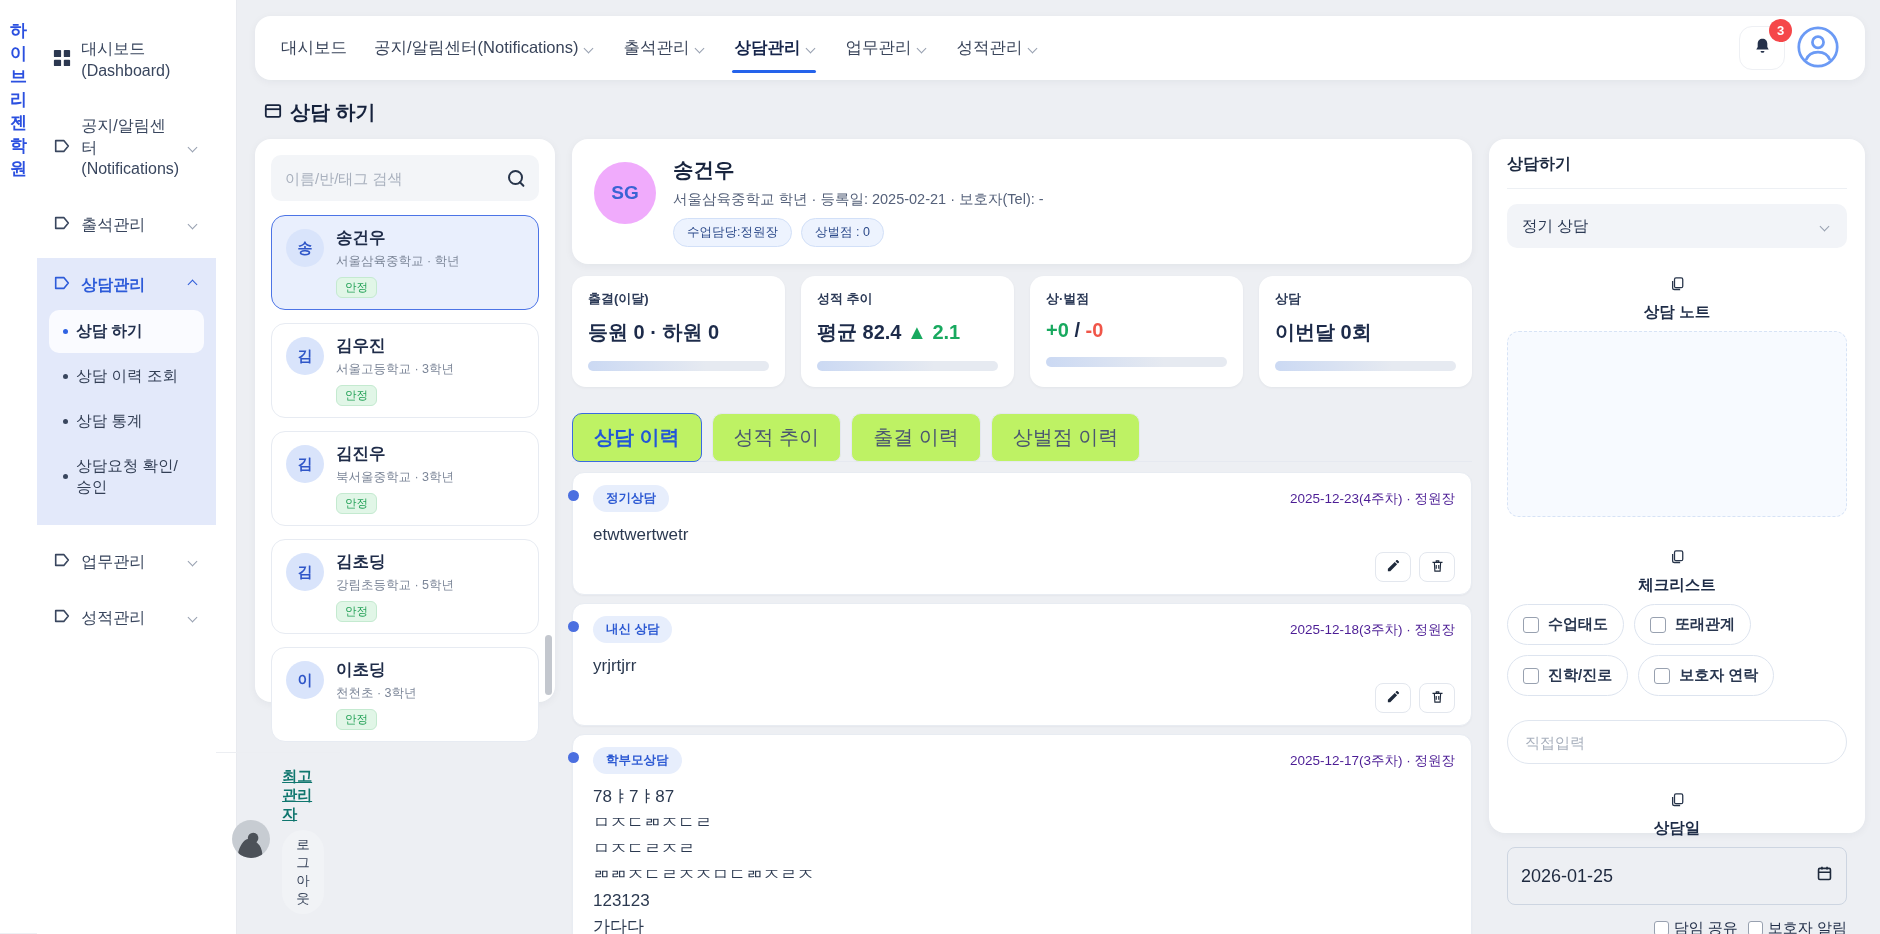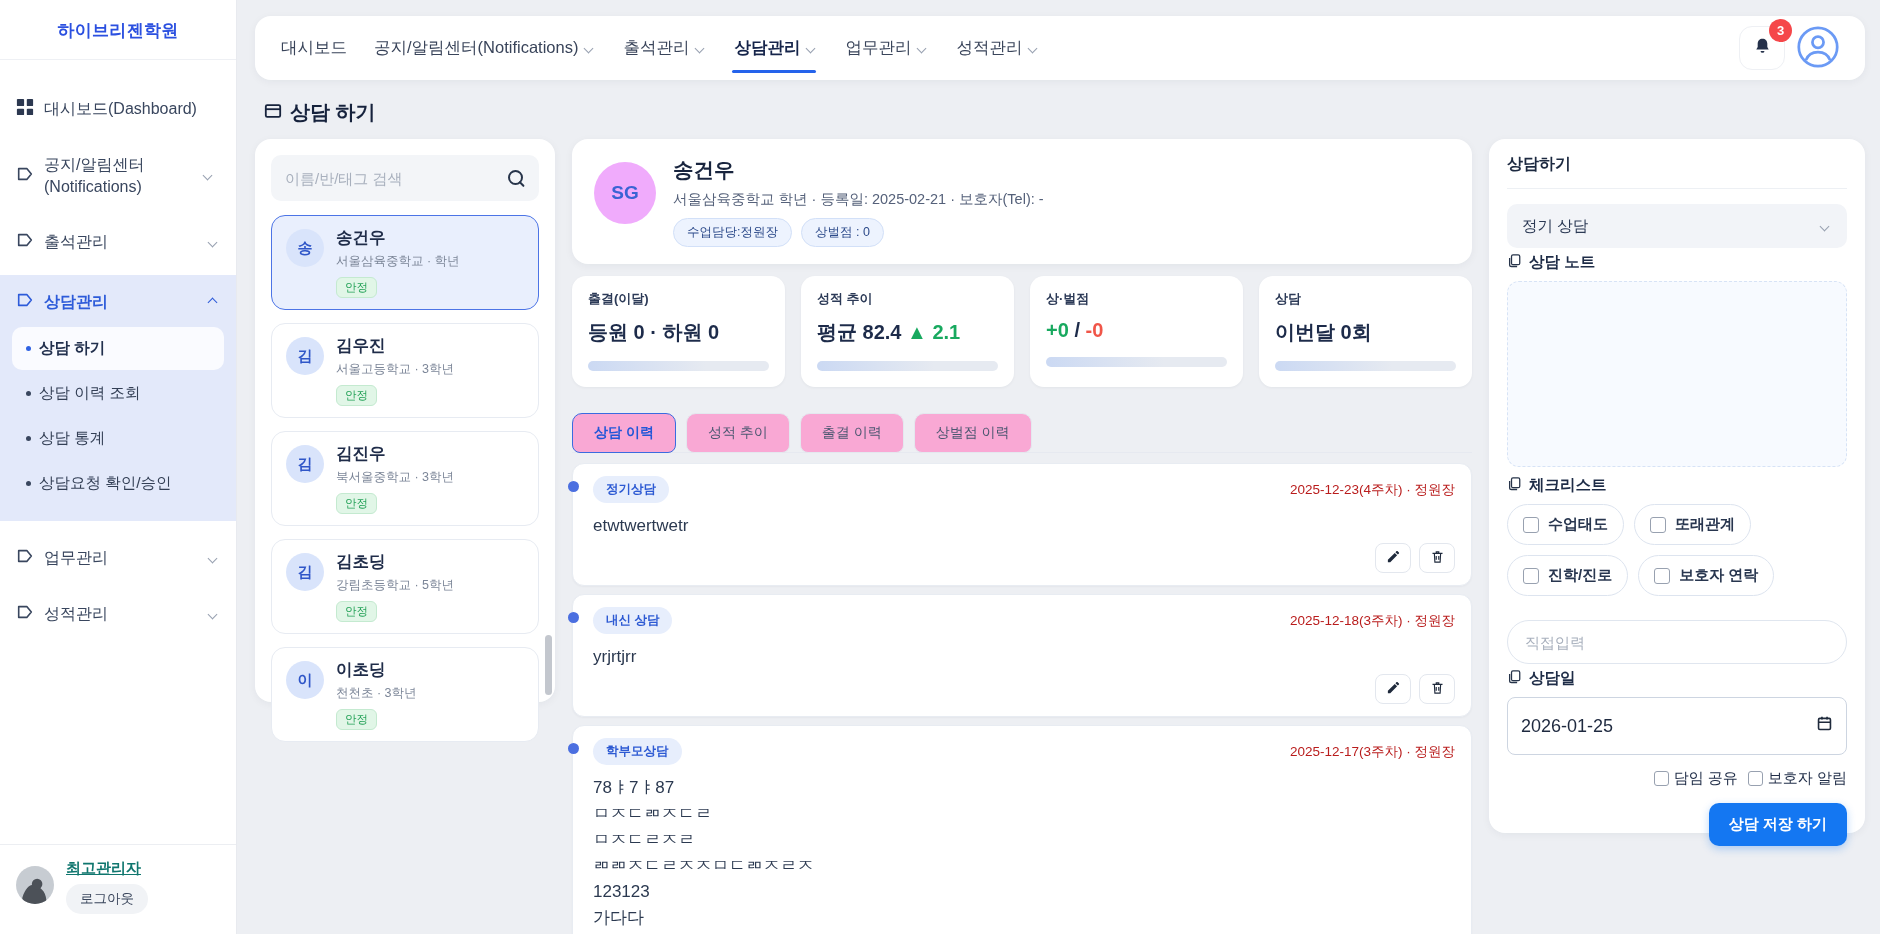--- a/index.html
+++ b/index.html
@@ -2,21 +2,21 @@
 <html><head>
 <meta charset="utf-8">
 <style>
   * { margin:0; padding:0; box-sizing:border-box; }
   html,body { width:1880px; height:934px; overflow:hidden; }
   body {
     font-family:"Liberation Sans","DejaVu Sans",sans-serif;
     background:#edeff3; color:#1f2c49; display:flex;
   }
   
-  .sidebar { width:237px; min-width:237px; background:#fff; border-right:1px solid #e8eaef; display:flex; flex-direction:column; }
+  .sidebar { width:237px; min-width:237px; background:#fff; border-right:1px solid #e8eaef; display:flex; flex-direction:row; }
   .logo { text-align:center; padding:19px 10px 17px; font-size:17px; font-weight:bold; color:#2b50e0; border-bottom:1px solid #eef0f4; letter-spacing:.3px;}
   .side-menu { flex:1; padding-top:26px; display:flex; flex-direction:column; }
   .side-item { display:flex; align-items:center; gap:10px; padding:12px 16px; font-size:16px; color:#39465e; cursor:pointer; margin-bottom:10px;}
   .side-item .lbl { flex:1; line-height:1.35; overflow-wrap:break-word; }
   .side-item.blue { color:#2d5bd9; font-weight:bold; }
   .chev { display:inline-block; width:7px; height:7px; border-right:1.8px solid #97a0b0; border-bottom:1.8px solid #97a0b0; transform:rotate(45deg); margin-right:4px; flex:none;}
   .chev.up { transform:rotate(-135deg); }
   .chev.blue { border-color:#2d5bd9; }
   .side-group { background:#e3e9fa; padding:4px 8px 14px; margin-bottom:14px; }
   .side-group .side-item { margin-bottom:2px; padding:12px 8px;}
@@ -68,38 +68,38 @@
   .hd-badges { display:flex; gap:9px;}
   .hd-badge { background:#edf3fe; border:1px solid #d2e0f8; color:#2c4a8a; border-radius:999px; font-size:12.5px; padding:5px 13px;}
   .stats-row { margin-top:12px; display:grid; grid-template-columns:repeat(4,1fr); gap:16px;}
   .stat-card { background:#fff; border-radius:14px; box-shadow:0 1px 3px rgba(20,30,60,.05); padding:14px 16px 16px;}
   .stat-label { font-size:13px; font-weight:bold; color:#2c3a57;}
   .stat-value { margin:11px 0 15px; font-size:20px; font-weight:bold; color:#1d2b4a; white-space:nowrap;}
   .stat-value .green { color:#18a95f; }
   .stat-value .red { color:#f05548; }
   .stat-bar { height:10px; border-radius:5px; background:linear-gradient(90deg,#cbd9f3,#e6eaf1 65%);}
   .tabs-row { margin-top:26px; display:flex; gap:10px; border-bottom:1px solid #e6e9f0;}
-  .tab { background:#f9a8d4; border:1px solid #e4e8ef; border-radius:10px 10px 8px 8px; padding:10px 21px; font-size:14px; color:#4a5670; cursor:pointer; margin-bottom:-1px; white-space:nowrap;}
+  .tab { background:#bef264; border:1px solid #e4e8ef; border-radius:10px 10px 8px 8px; padding:10px 21px; font-size:20px; color:#4a5670; cursor:pointer; margin-bottom:-1px; white-space:nowrap;}
   .tab.active { border:1.5px solid #3a6be0; color:#2257d8; font-weight:bold;}
   .entries { margin-top:10px; display:flex; flex-direction:column; gap:8px;}
   .entry { position:relative; background:#fff; border:1px solid #e8ecf2; border-radius:12px; padding:12px 16px 12px 20px; box-shadow:0 1px 2px rgba(20,30,60,.04);}
   .entry-dot { position:absolute; left:-5px; top:17px; width:11px; height:11px; border-radius:50%; background:#4b6fe0;}
   .entry-head { display:flex; align-items:center;}
   .entry-badge { background:#e7eefc; color:#2d5ad3; font-weight:bold; font-size:12.5px; border-radius:999px; padding:5px 13px;}
   .entry-head .spacer { flex:1;}
-  .entry-date { font-size:13.5px; color:#b91c1c;}
+  .entry-date { font-size:13.5px; color:#4c1d95;}
   .entry-body { margin:10px 0 4px; font-size:17px; color:#2b3950; line-height:26px;}
   .entry-actions { display:flex; justify-content:flex-end; gap:8px;}
   .icon-btn { width:36px; height:30px; border:1px solid #e3e7ee; border-radius:8px; background:#fff; display:flex; align-items:center; justify-content:center; cursor:pointer;}
   
   .form-panel { width:376px; min-width:376px; padding:15px 18px 18px; height:694px;}
   .fp-title { font-size:16px; font-weight:bold; color:#1c2940; padding-bottom:13px; border-bottom:1px solid #edf0f4; margin-bottom:15px;}
   .fp-select { background:#f2f4f8; border-radius:10px; height:44px; display:flex; align-items:center; padding:0 15px; font-size:15.5px; color:#2c3a55; cursor:pointer;}
   .fp-select .spacer { flex:1;}
-  .fp-label { margin:4px 0 8px; display:flex; align-items:center; gap:7px; font-size:15.5px; font-weight:bold; color:#1e2c47;}
+  .fp-label { margin:28px 0 8px; display:flex; align-items:center; gap:7px; font-size:15.5px; font-weight:bold; color:#1e2c47;flex-direction:column;}
   .fp-textarea { width:100%; height:186px; background:#f7faff; border:1.5px dashed #d7e3f6; border-radius:12px; resize:none; outline:none; font-family:inherit; font-size:15px; padding:10px 12px; color:#2a3550;}
   .check-pills { display:flex; flex-wrap:wrap; gap:10px;}
   .check-pill { display:flex; align-items:center; gap:9px; border:1px solid #dde4ef; border-radius:999px; padding:10px 15px; font-size:15px; color:#28364f; cursor:pointer; background:#fff;font-weight:bold;}
   .cb { width:16px; height:16px; border:1.5px solid #98a1b0; border-radius:3px; background:#fff; flex:none;}
   .fp-input { width:100%; border:1px solid #e0e6ef; border-radius:999px; height:44px; padding:0 17px; font-size:15px; color:#2a3550; outline:none; font-family:inherit; margin-top:24px;}
   .fp-input::placeholder { color:#a8b0bd;}
   .fp-date { border:1px solid #cdd5e1; border-radius:8px; height:58px; display:flex; align-items:center; padding:0 13px; font-size:18px; color:#1e293f; cursor:pointer;}
   .fp-date .spacer { flex:1;}
   .fp-share { margin-top:14px; display:flex; justify-content:flex-end; gap:10px; font-size:15px; color:#222f49;}
   .share-opt { display:flex; align-items:center; gap:5px; cursor:pointer;}

